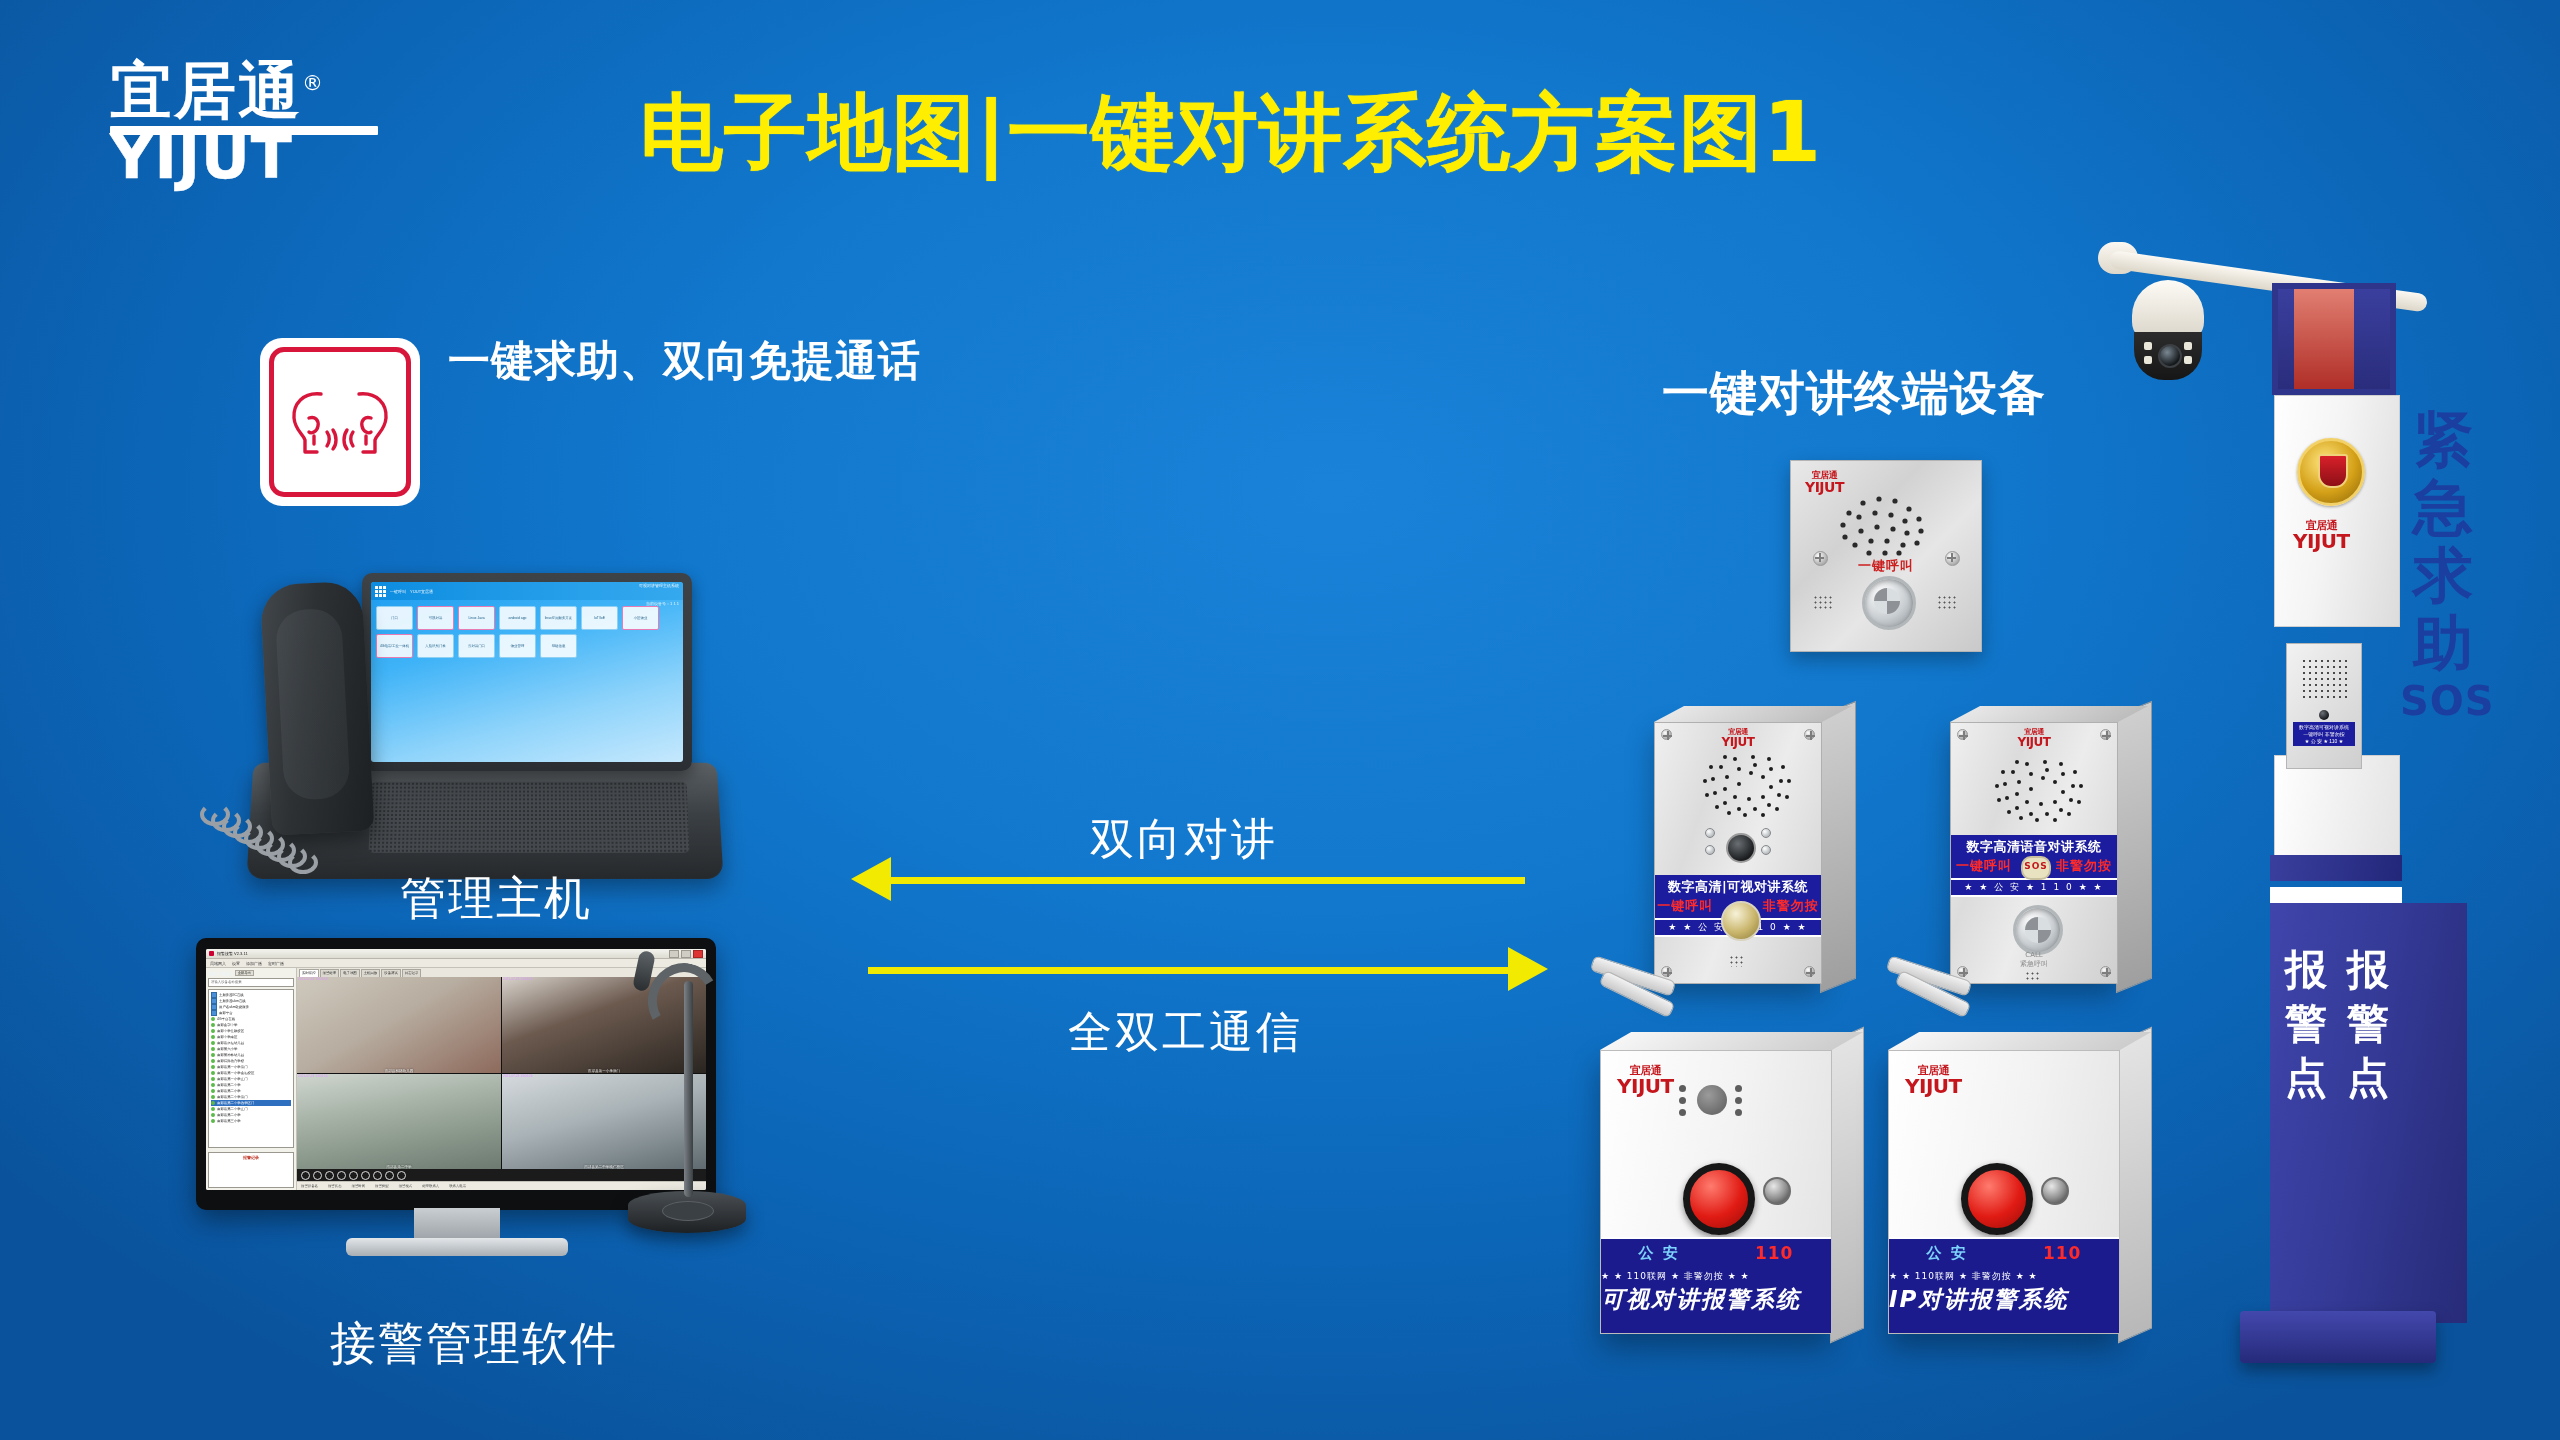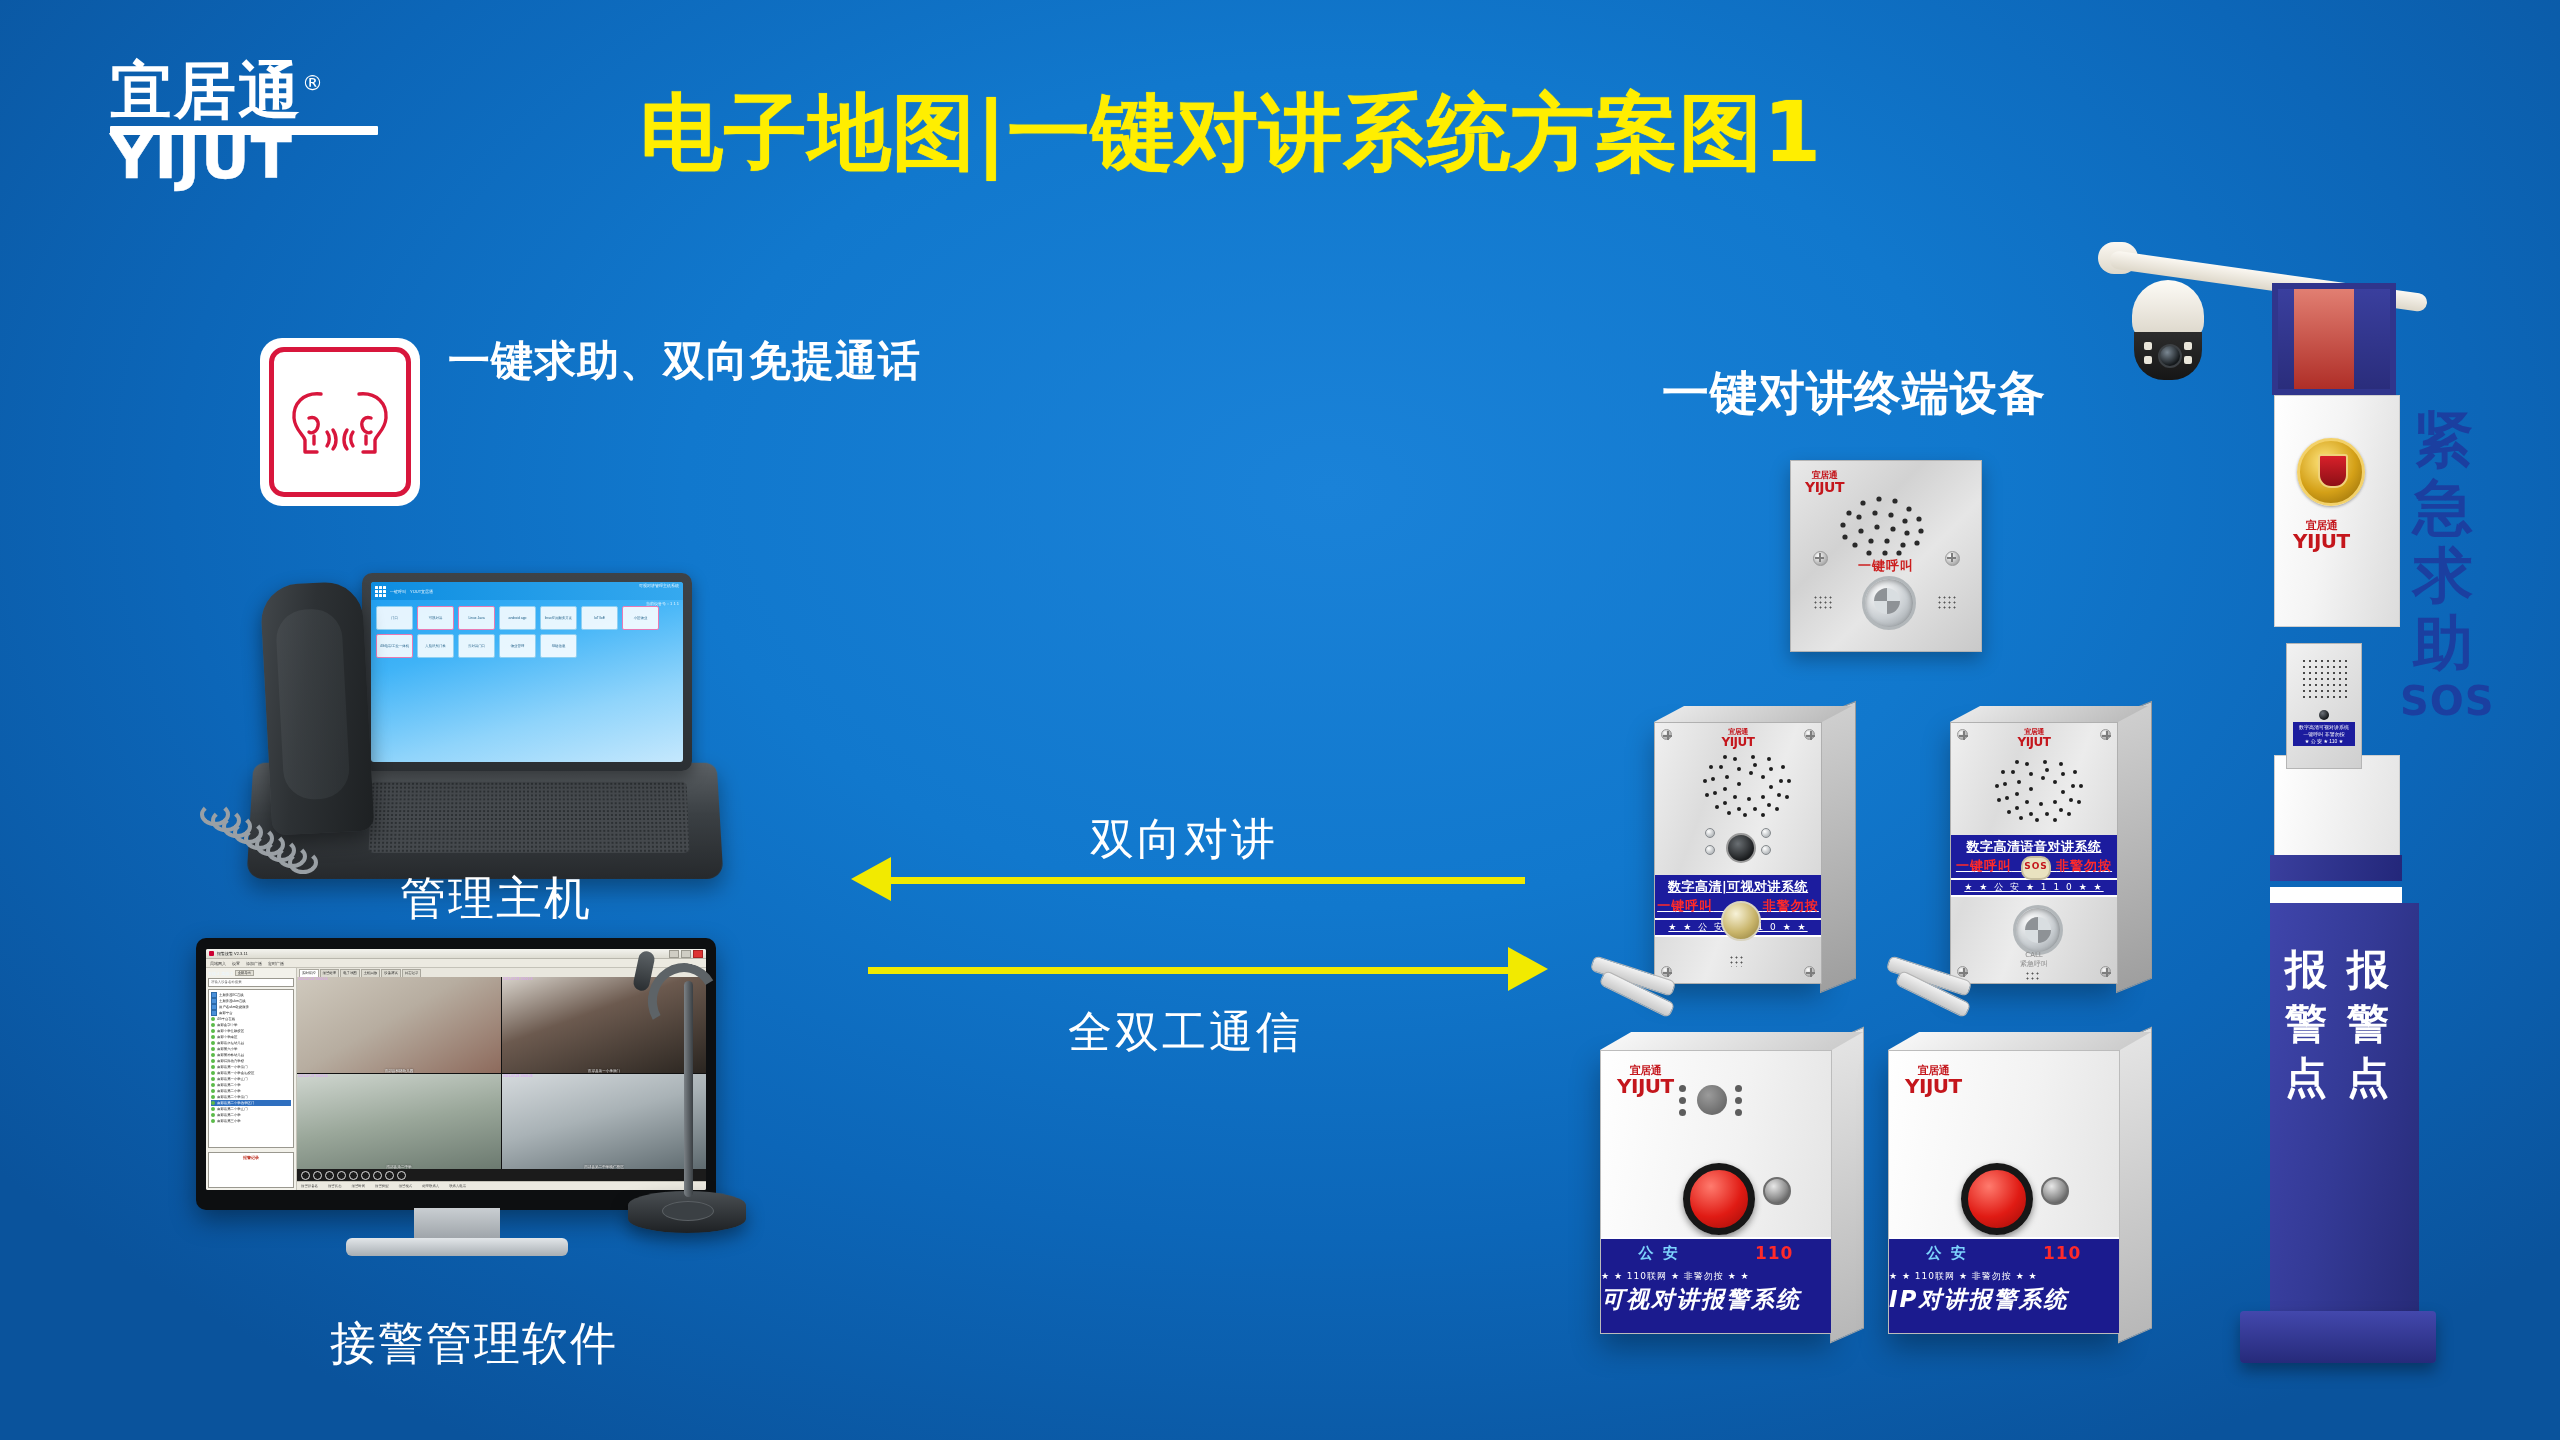--- a/index.html
+++ b/index.html
@@ -244,21 +244,21 @@
   .ic-face{position:absolute;left:0;top:0;width:100%;height:100%;
     background:linear-gradient(110deg,#f0f0f0 0%,#dcdcdc 30%,#ececec 55%,#cfcfcf 100%);
     border:1px solid #b0b0b0;box-sizing:border-box;overflow:hidden;}
   .ic-side{position:absolute;top:-14px;right:-34px;width:34px;height:calc(100% + 14px);
     background:linear-gradient(180deg,#cfcfcf,#9f9f9f);
     transform:skewY(-22deg);border:1px solid #9a9a9a;}
   .ic-top-face{position:absolute;left:0;top:-16px;width:100%;height:16px;
     background:linear-gradient(90deg,#e7e7e7,#bdbdbd);transform:skewX(-62deg);
     transform-origin:left bottom;}
   .ic-banner{position:absolute;left:0;right:0;background:#1c1c9e;color:#fff;text-align:center;
-    font-family:"DejaVu Sans",sans-serif;text-decoration:underline;}
+    font-family:"DejaVu Sans",sans-serif;}
   .ic-ban-title{font-size:13px;font-weight:bold;letter-spacing:0.5px;padding:3px 0 1px 0;}
   .ic-ban-sub{font-size:13px;font-weight:bold;color:#ff2a2a;padding-bottom:3px;letter-spacing:1px;}
   .ic-stars{background:#1c1c9e;color:#fff;font-size:9px;text-align:center;letter-spacing:2px;
     border-top:2px solid #fff;border-bottom:2px solid #fff;padding:1px 0;}
   .cam-lens{position:absolute;width:26px;height:26px;border-radius:50%;
     background:radial-gradient(circle at 38% 34%,#6a6f73,#1b1d1f 70%);border:2px solid #9a9a9a;}
   .cam-led{position:absolute;width:8px;height:8px;border-radius:50%;
     background:radial-gradient(circle at 35% 32%,#fff,#9aa0a4);border:1px solid #85898d;}
   .knob{position:absolute;width:36px;height:36px;border-radius:50%;
     background:radial-gradient(circle at 36% 30%,#f7f2d8,#c9b56b 55%,#8d7b3a 100%);
@@ -324,21 +324,21 @@
   .p-panel .sp{position:absolute;left:14px;top:14px;width:46px;height:44px;
     background-image:radial-gradient(circle,#4a4a4a 1px,transparent 1.3px);background-size:6px 6px;}
   .p-panel .plate{position:absolute;left:6px;bottom:22px;right:6px;height:24px;background:#1c1c9e;
     color:#fff;font-size:5px;text-align:center;line-height:7px;padding-top:2px;box-sizing:border-box;}
   .p-lower{position:absolute;left:44px;top:500px;width:124px;height:120px;
     background:linear-gradient(100deg,#ffffff,#e3e3e3);border:1px solid #cfcfcf;}
   .p-stripe{position:absolute;left:40px;top:600px;width:132px;height:26px;
     background:linear-gradient(100deg,#3a3f9e,#23277a);}
   .p-stripe2{position:absolute;left:40px;top:632px;width:132px;height:16px;background:#fff;}
   .p-body{position:absolute;left:40px;top:648px;width:149px;height:420px;
-    background:linear-gradient(100deg,#3f45ab 0%,#343a96 48%,#272b78 100%);}
+    background:linear-gradient(100deg,#3f45ab 0%,#343a96 48%,#272b78 100%);padding-left:48px;}
   .p-col{position:absolute;top:40px;width:56px;
     font-family:"DejaVu Sans",sans-serif;font-size:42px;font-weight:bold;color:#ffffff;
     line-height:54px;text-align:center;letter-spacing:0;}
   .p-col.c1{left:8px;}
   .p-col.c2{left:70px;}
   .p-foot{position:absolute;left:10px;top:1056px;width:196px;height:52px;border-radius:4px;
     background:linear-gradient(180deg,#4348ad,#262a7a);box-shadow:0 8px 16px rgba(0,0,0,.35);}
   .cam{position:absolute;left:2088px;top:228px;width:420px;height:250px;}
   .cam-arm{position:absolute;left:22px;top:22px;width:320px;height:18px;border-radius:9px;
     background:linear-gradient(180deg,#fbf8f2,#ddd7c9);transform:rotate(8deg);transform-origin:left center;}

